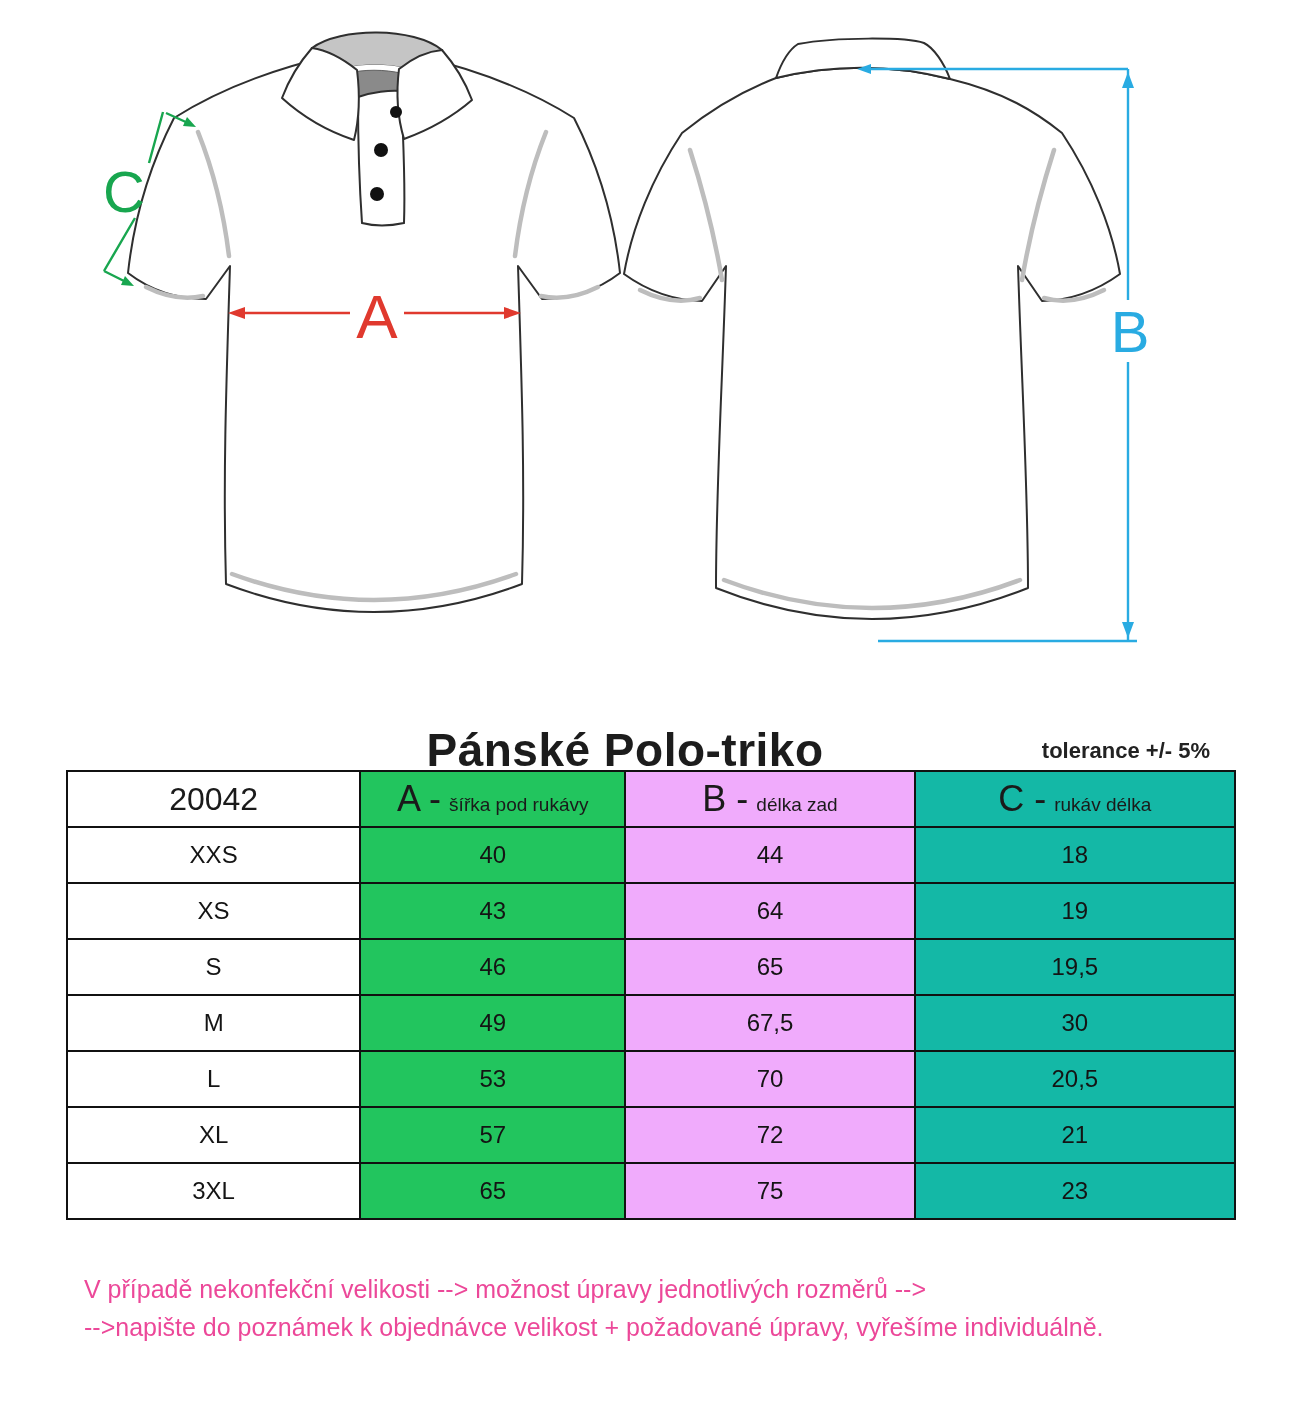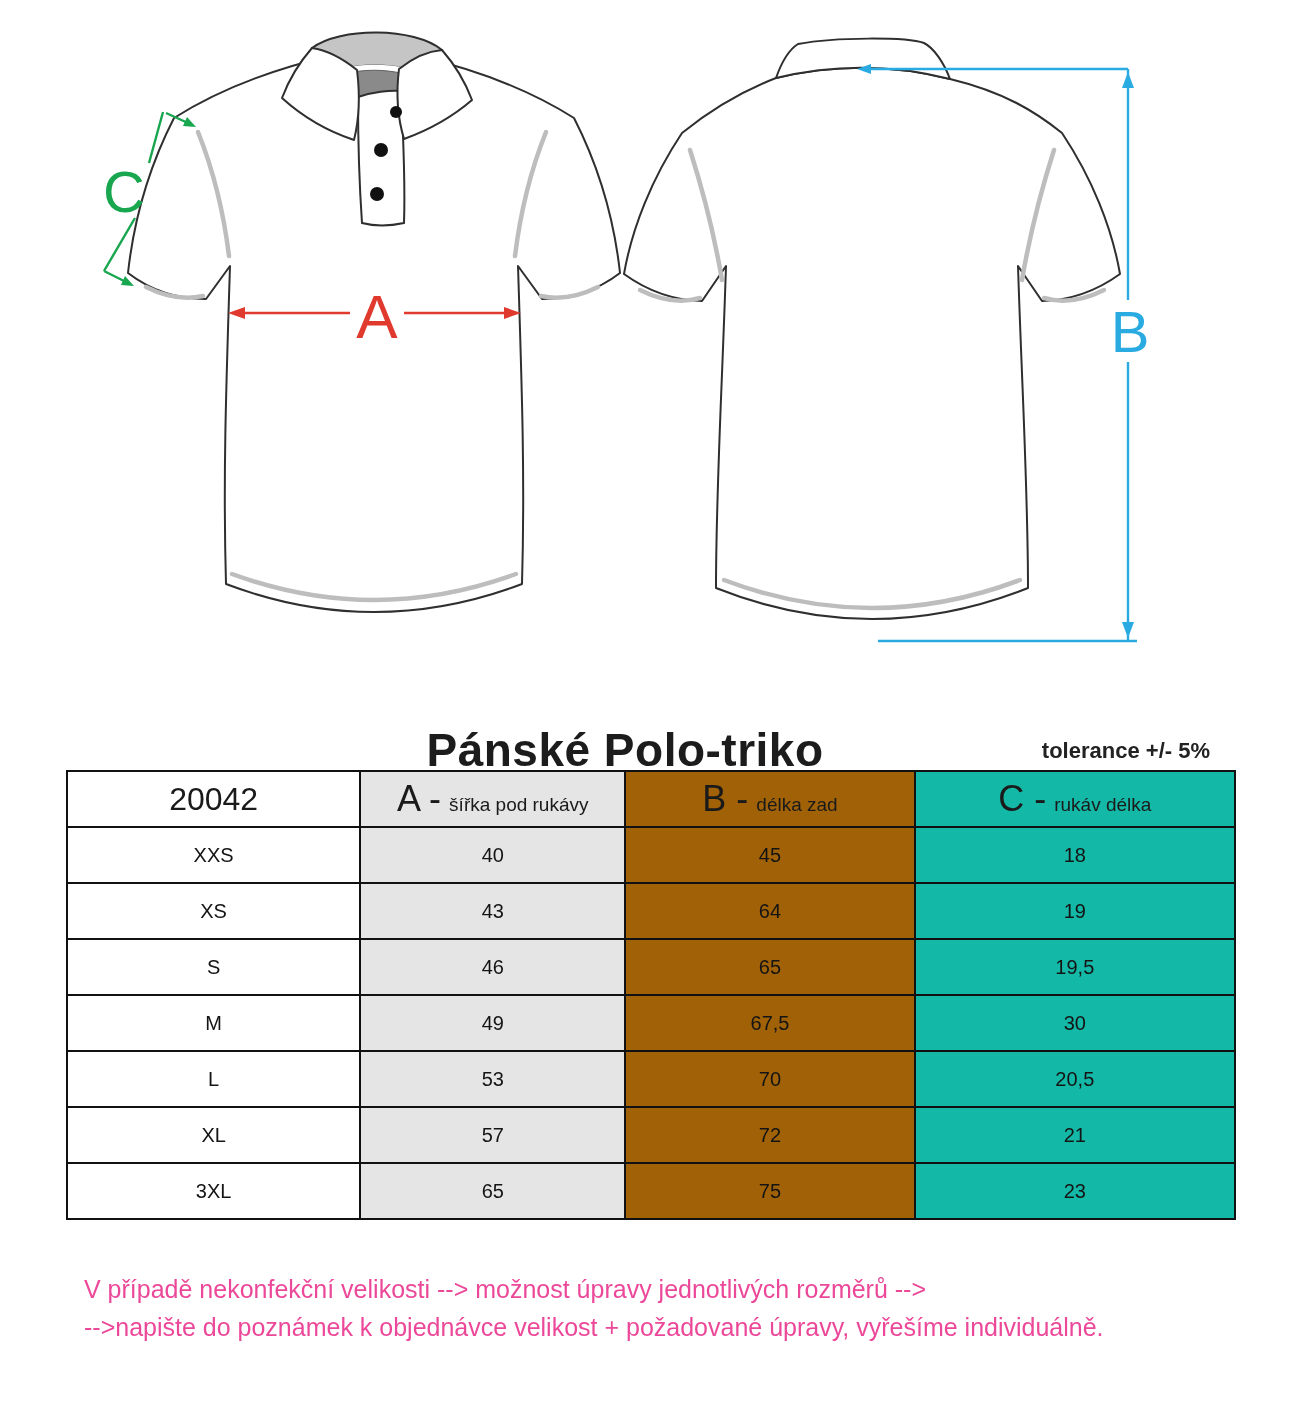--- a/index.html
+++ b/index.html
@@ -25,27 +25,27 @@
   }
   table.size-table{
     position:absolute;left:66px;top:770px;border-collapse:collapse;
     table-layout:fixed;width:1170px;
   }
   table.size-table td,table.size-table th{
     border:2px solid #111;text-align:center;vertical-align:middle;
     height:54px;font-weight:400;padding:0;
   }
   .col-code{width:292px;background:#ffffff;}
-  .col-a{width:264px;background:#e5e5e5;}
-  .col-b{width:288px;background:#a16207;}
+  .col-a{width:264px;background:#22c55e;}
+  .col-b{width:288px;background:#f0abfc;}
   .col-c{width:319px;background:#14b8a6;}
   th .hdr-big{font-size:36px;color:#1a1a1a;}
   th .hdr-small{font-size:19px;color:#1a1a1a;margin-left:8px;}
   th.code-cell{font-size:32px;}
-  td.size-cell,td.val-cell{font-size:20px;color:#141414;}
+  td.size-cell,td.val-cell{font-size:24px;color:#141414;}
   .footer-note{
     position:absolute;left:84px;top:1270px;font-size:25px;line-height:38px;color:#ec4899;
   }
 </style>
 </head>
 <body>
 
 <svg class="diagram" width="1299" height="675" viewBox="0 0 1299 675">
 
   <g>
@@ -139,21 +139,21 @@
       </th>
       <th class="col-c">
         <span class="hdr-big">C -</span><span class="hdr-small">rukáv délka</span>
       </th>
     </tr>
   </thead>
   <tbody>
     <tr>
       <td class="col-code size-cell">XXS</td>
       <td class="col-a val-cell">40</td>
-      <td class="col-b val-cell">45</td>
+      <td class="col-b val-cell">44</td>
       <td class="col-c val-cell">18</td>
     </tr>
     <tr>
       <td class="col-code size-cell">XS</td>
       <td class="col-a val-cell">43</td>
       <td class="col-b val-cell">64</td>
       <td class="col-c val-cell">19</td>
     </tr>
     <tr>
       <td class="col-code size-cell">S</td>

